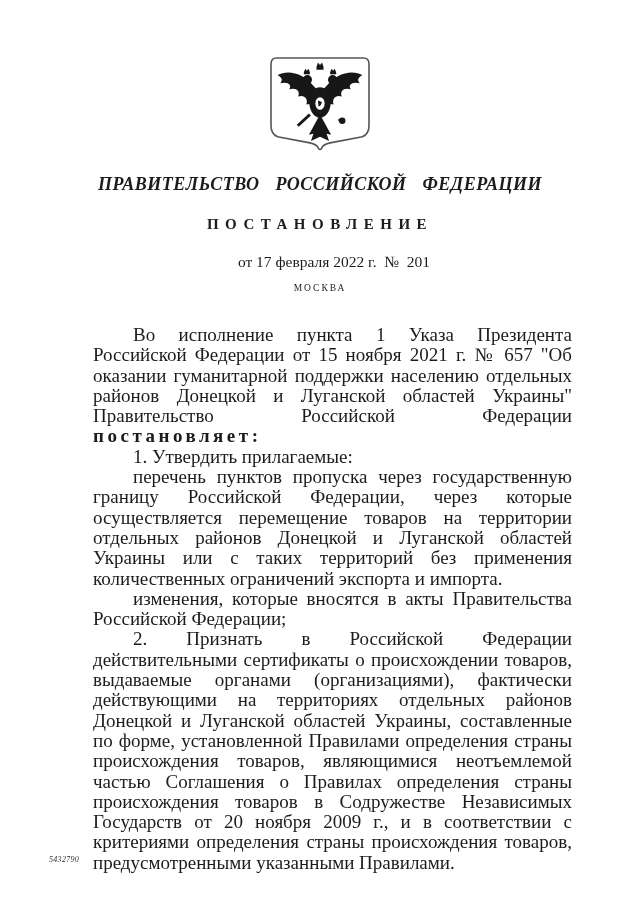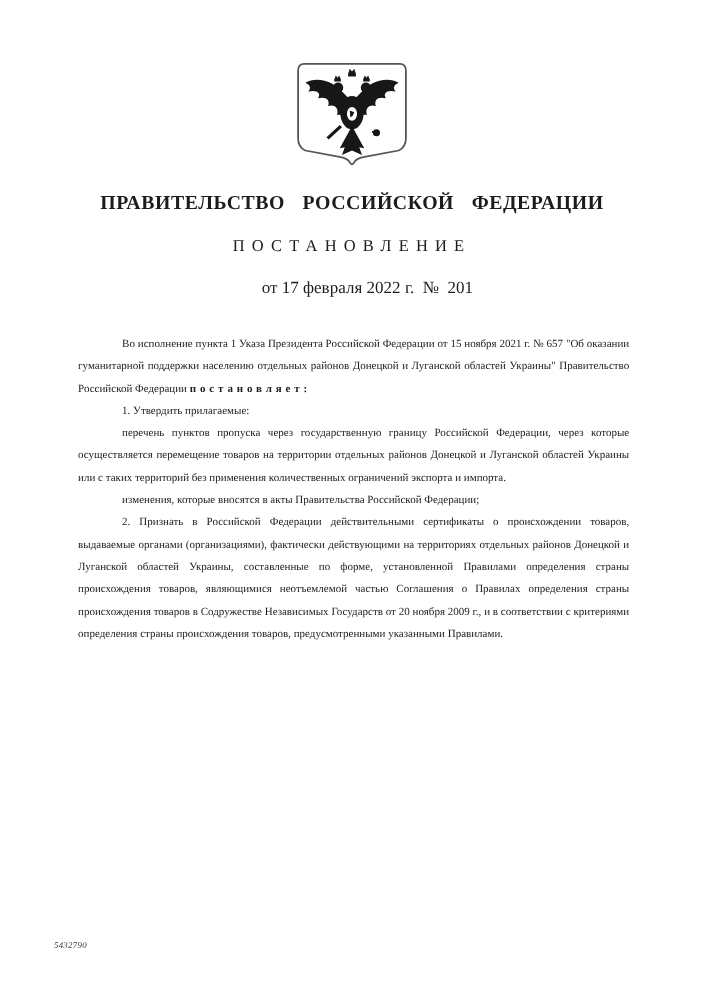--- a/index.html
+++ b/index.html
@@ -25,26 +25,27 @@
     align-items: center;
   }
   .org-line {
     margin-top: 21px;
     text-align: center;
     font-size: 18px;
     font-weight: bold;
     letter-spacing: 0.5px;
     word-spacing: 11px;
     white-space: pre;
+    font-style: italic;
   }
   .doc-type {
     margin-top: 21px;
     text-align: center;
     font-size: 15px;
-    font-weight: 400;
+    font-weight: 700;
     letter-spacing: 6.5px;
   }
   .date-line {
     margin-top: 20px;
     text-align: center;
     font-size: 15.5px;
     white-space: pre;
     padding-left: 28px;
   }
   .city-line {
@@ -55,22 +56,22 @@
     font-weight: 400;
   }
   .title-block {
     margin-top: 33px;
     text-align: center;
     font-size: 15.5px;
     font-weight: bold;
     line-height: 21px;
   }
   .body-block {
-    margin: 32px 68px 0 71px;
-    font-size: 10px;
+    margin: 32px 68px 0 93px;
+    font-size: 19px;
     line-height: 20.3px;
     text-align: justify;
   }
   .body-block p {
     margin: 0;
     text-indent: 40px;
   }
   .resolve-emphasis {
     font-weight: bold;
     letter-spacing: 3.5px;
@@ -128,20 +129,21 @@
       <path d="M50 44 L54 45.5 L52.5 49 L50.5 50 Z" fill="#171717"></path>
     </svg>
   </div>
 
   <div class="org-line">ПРАВИТЕЛЬСТВО РОССИЙСКОЙ ФЕДЕРАЦИИ</div>
 
   <div class="doc-type">ПОСТАНОВЛЕНИЕ</div>
 
   <div class="date-line">от 17 февраля 2022 г.  №  201</div>
 
+  <div class="city-line">МОСКВА</div>
 
 
   <div class="body-block">
     <p><span>Во исполнение пункта 1 Указа Президента Российской Федерации от 15 ноября 2021 г. № 657 "Об оказании гуманитарной поддержки населению отдельных районов Донецкой и Луганской областей Украины" Правительство Российской Федерации </span><span class="resolve-emphasis">постановляет:</span></p>
     <p>1. Утвердить прилагаемые:</p>
     <p>перечень пунктов пропуска через государственную границу Российской Федерации, через которые осуществляется перемещение товаров на территории отдельных районов Донецкой и Луганской областей Украины или с таких территорий без применения количественных ограничений экспорта и импорта.</p>
     <p>изменения, которые вносятся в акты Правительства Российской Федерации;</p>
     <p>2. Признать в Российской Федерации действительными сертификаты о происхождении товаров, выдаваемые органами (организациями), фактически действующими на территориях отдельных районов Донецкой и Луганской областей Украины, составленные по форме, установленной Правилами определения страны происхождения товаров, являющимися неотъемлемой частью Соглашения о Правилах определения страны происхождения товаров в Содружестве Независимых Государств от 20 ноября 2009 г., и в соответствии с критериями определения страны происхождения товаров, предусмотренными указанными Правилами.</p>
   </div>
 

